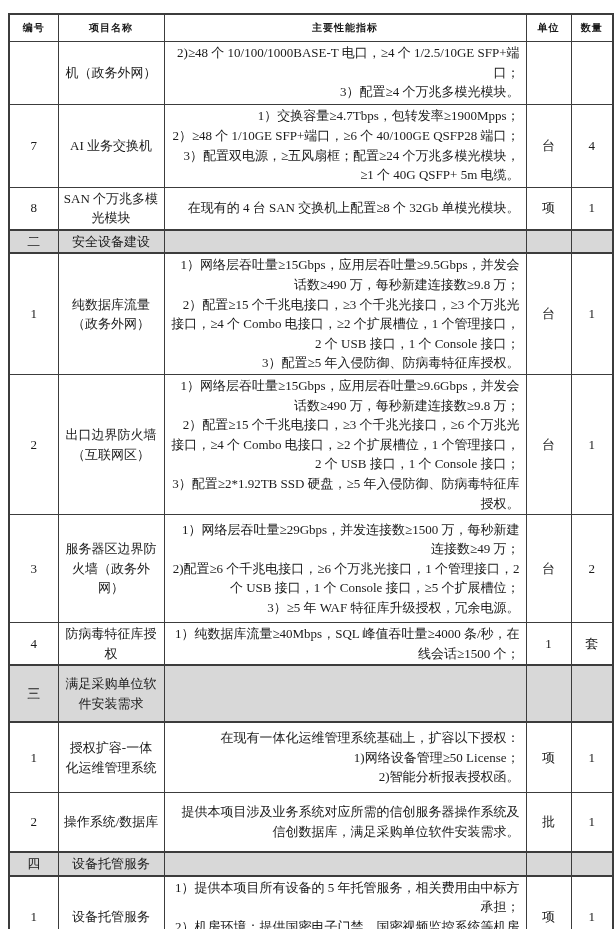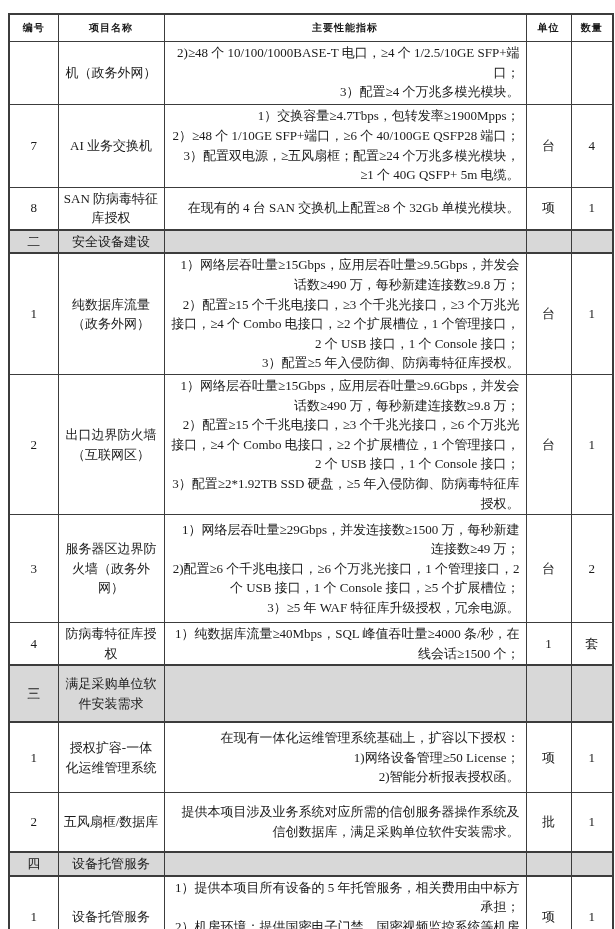--- a/index.html
+++ b/index.html
@@ -80,21 +80,21 @@
     <td class="name">AI 业务交换机</td>
     <td class="spec-cell">1）交换容量≥4.7Tbps，包转发率≥1900Mpps；
 2）≥48 个 1/10GE SFP+端口，≥6 个 40/100GE QSFP28 端口；
 3）配置双电源，≥五风扇框；配置≥24 个万兆多模光模块，≥1 个 40G QSFP+ 5m 电缆。</td>
     <td class="unit">台</td>
     <td class="qty">4</td>
   </tr>
 
   <tr class="h40">
     <td class="no">8</td>
-    <td class="name">SAN 防病毒特征库授权</td>
+    <td class="name">SAN 个万兆多模光模块</td>
     <td class="spec-cell">在现有的 4 台 SAN 交换机上配置≥8 个 32Gb 单模光模块。</td>
     <td class="unit">项</td>
     <td class="qty">1</td>
   </tr>
 
   <tr class="section h23">
     <td class="no">二</td>
     <td class="name">安全设备建设</td>
     <td class="spec-cell"></td>
     <td class="unit"></td>
@@ -152,21 +152,21 @@
     <td class="name">授权扩容-一体化运维管理系统</td>
     <td class="spec-cell">在现有一体化运维管理系统基础上，扩容以下授权：
 1)网络设备管理≥50 License；
 2)智能分析报表授权函。</td>
     <td class="unit">项</td>
     <td class="qty">1</td>
   </tr>
 
   <tr class="h60">
     <td class="no">2</td>
-    <td class="name">五风扇框/数据库</td>
+    <td class="name">操作系统/数据库</td>
     <td class="spec-cell">提供本项目涉及业务系统对应所需的信创服务器操作系统及信创数据库，满足采购单位软件安装需求。</td>
     <td class="unit">批</td>
     <td class="qty">1</td>
   </tr>
 
   <tr class="section h23">
     <td class="no">四</td>
     <td class="name">设备托管服务</td>
     <td class="spec-cell"></td>
     <td class="unit"></td>

